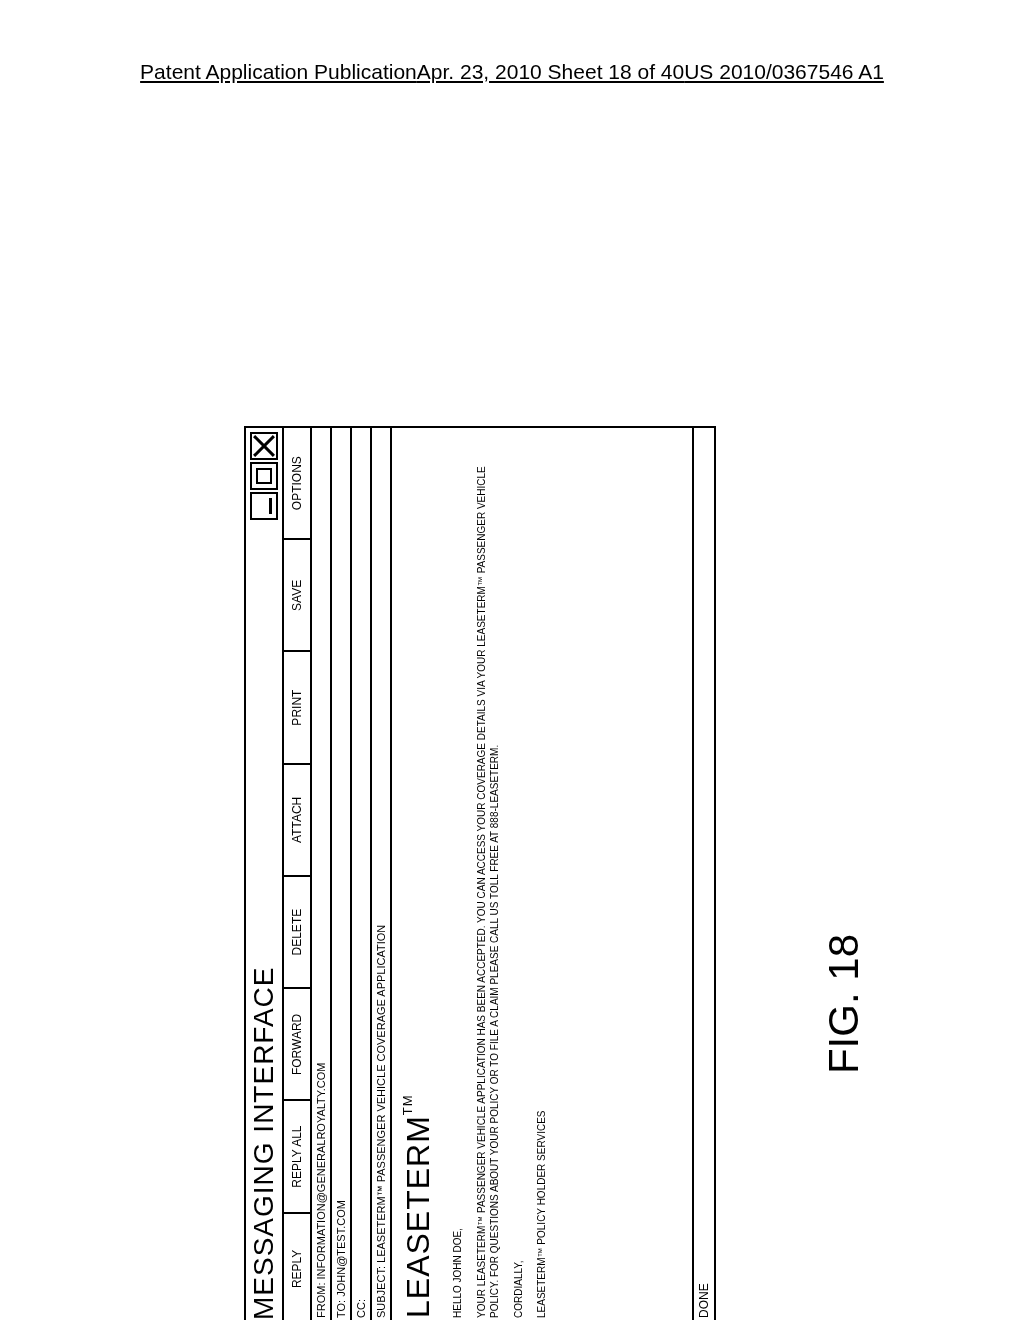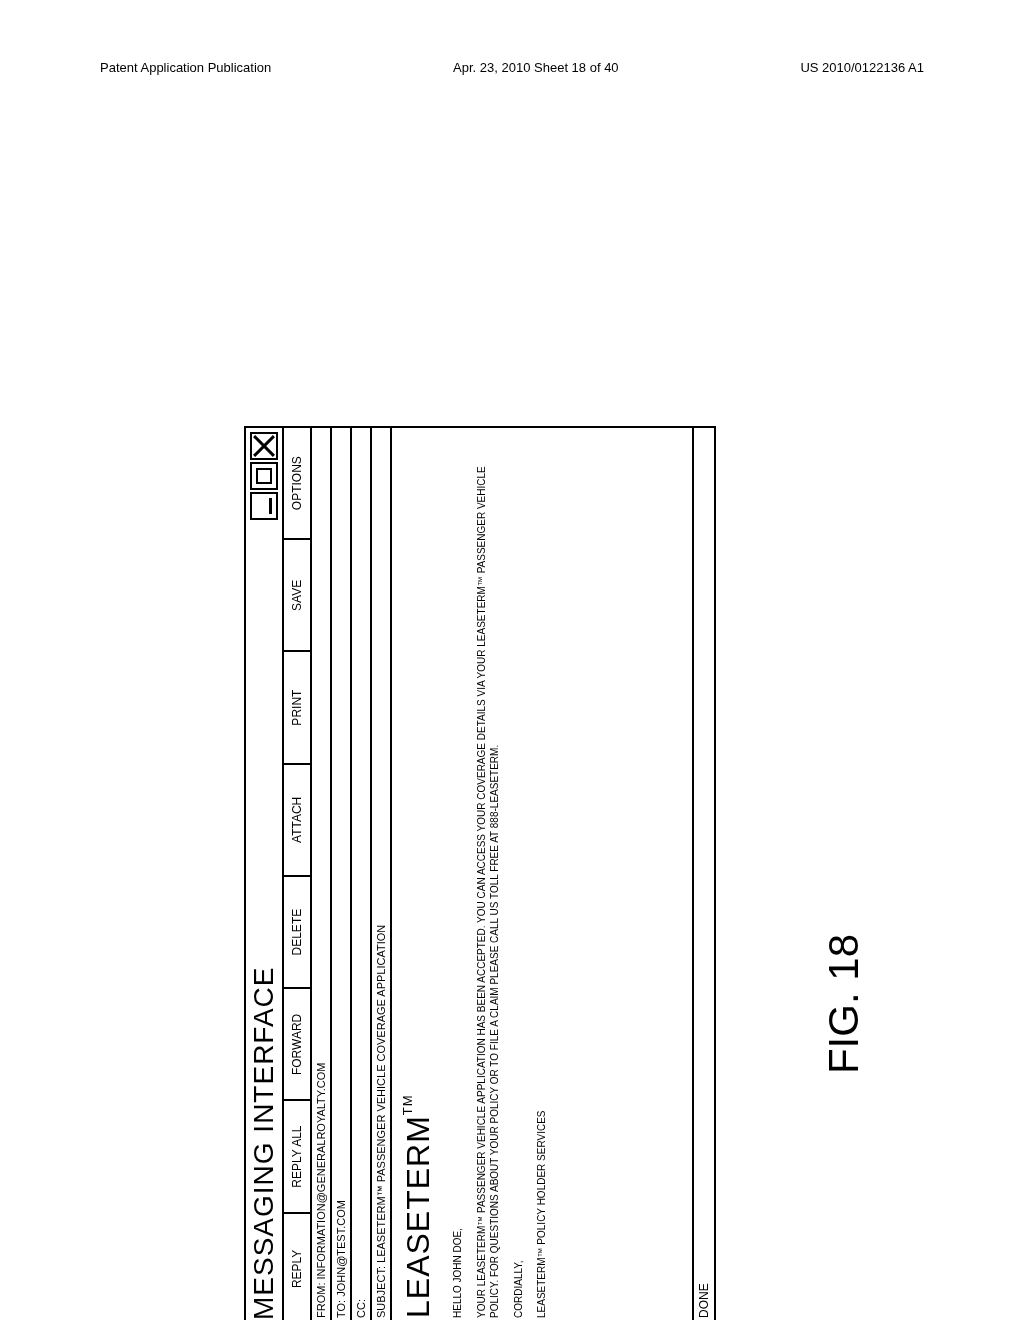--- a/index.html
+++ b/index.html
@@ -5,23 +5,24 @@
   * { margin: 0; padding: 0; box-sizing: border-box; }
   body {
     font-family: Arial, Helvetica, sans-serif;
     background: #fff;
     width: 1024px;
     height: 1320px;
     position: relative;
   }
   .page-header {
     display: flex;
-    justify-content: space-between;
+    justify-content: center;
     padding: 60px 100px 10px 100px;
-    font-size: 13px;
+    font-size: 21px;
+    text-decoration: underline;
   }
   .rotated-container {
     position: absolute;
     top: 640px;
     left: 480px;
     transform: rotate(-90deg);
     transform-origin: center center;
     width: 900px;
     margin-left: -450px;
   }
@@ -135,21 +136,21 @@
     transform: rotate(-90deg);
     transform-origin: center;
   }
 </style>
 </head>
 <body>
 
 <div class="page-header">
   <span>Patent Application Publication</span>
   <span>Apr. 23, 2010  Sheet 18 of 40</span>
-  <span>US 2010/0122136 A1</span>
+  <span>US 2010/0367546 A1</span>
 </div>
 
 <div class="rotated-container">
   <div class="window">
 
     <div class="titlebar">
       <span class="titlebar-title">MESSAGING INTERFACE</span>
       <div class="window-controls">
         <div class="win-btn min"></div>
         <div class="win-btn max"></div>

